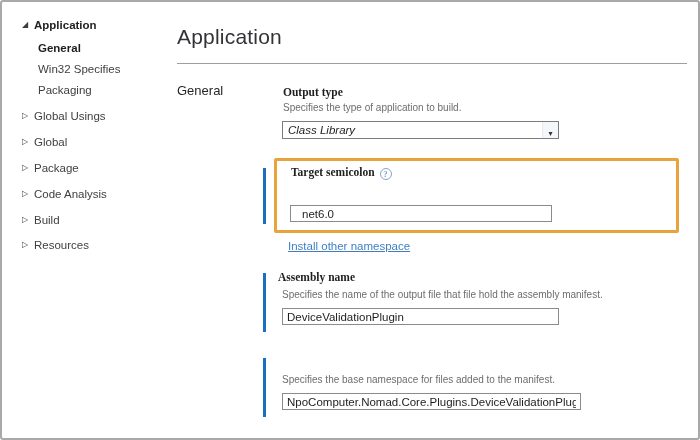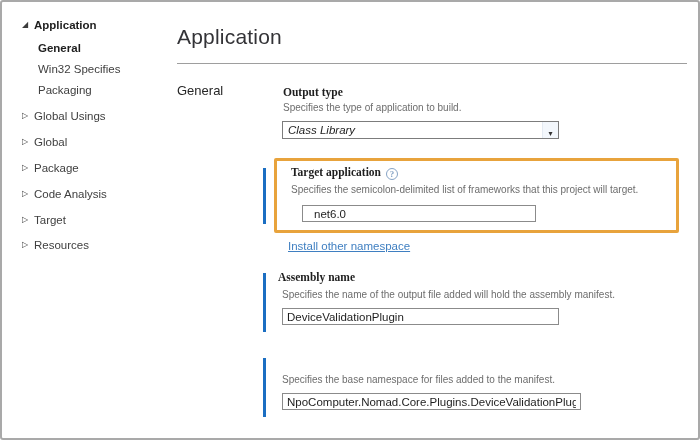--- a/index.html
+++ b/index.html
@@ -134,21 +134,21 @@
       <span class="lbl">Package</span>
     </div>
 
     <div class="tree-item" style="top:184px">
       <span class="tw">▷</span>
       <span class="lbl">Code Analysis</span>
     </div>
 
     <div class="tree-item" style="top:210px">
       <span class="tw">▷</span>
-      <span class="lbl">Target</span>
+      <span class="lbl">Build</span>
     </div>
 
     <div class="tree-item" style="top:235px">
       <span class="tw">▷</span>
       <span class="lbl">Resources</span>
     </div>
   </div>
 
   <div class="page-title">Application</div>
   <div class="title-divider"></div>
@@ -159,29 +159,28 @@
   <div class="combo">
     <span class="combo-text">Class Library</span>
     <span class="combo-btn">
       <span class="arrow">▾</span>
     </span>
   </div>
 
   <div class="highlight-box"></div>
   <div class="accent-bar" style="top:166px; height:56px"></div>
   <div class="field-label" style="left:289px; top:164px">
-    <span>Target application</span><span class="help-icon">?</span>
+    <span>Target semicolon</span><span class="help-icon">?</span>
   </div>
-  <div class="field-desc" style="left:289px; top:182px">Specifies the semicolon-delimited list of frameworks that this project will target.</div>
-  <input class="text-input" style="left: 300px; top: 203px; width: 234px; padding-left: 11px;" value="net6.0">
+  <input class="text-input" style="left: 288px; top: 203px; width: 262px; padding-left: 11px;" value="net6.0">
 
   <a class="link">Install other namespace</a>
 
   <div class="accent-bar" style="top:271px; height:59px"></div>
   <div class="field-label" style="left:276px; top:269px">Assembly name</div>
-  <div class="field-desc" style="left:280px; top:287px">Specifies the name of the output file added will hold the assembly manifest.</div>
+  <div class="field-desc" style="left:280px; top:287px">Specifies the name of the output file that file hold the assembly manifest.</div>
   <input class="text-input" style="left: 280px; top: 306px; width: 277px;" value="DeviceValidationPlugin">
 
   <div class="accent-bar" style="top:356px; height:59px"></div>
   <div class="field-desc" style="left:280px; top:372px">Specifies the base namespace for files added to the manifest.</div>
   <input class="text-input" style="left: 280px; top: 391px; width: 299px;" value="NpoComputer.Nomad.Core.Plugins.DeviceValidationPlugin">
 
 </div>
 
 </body></html>

